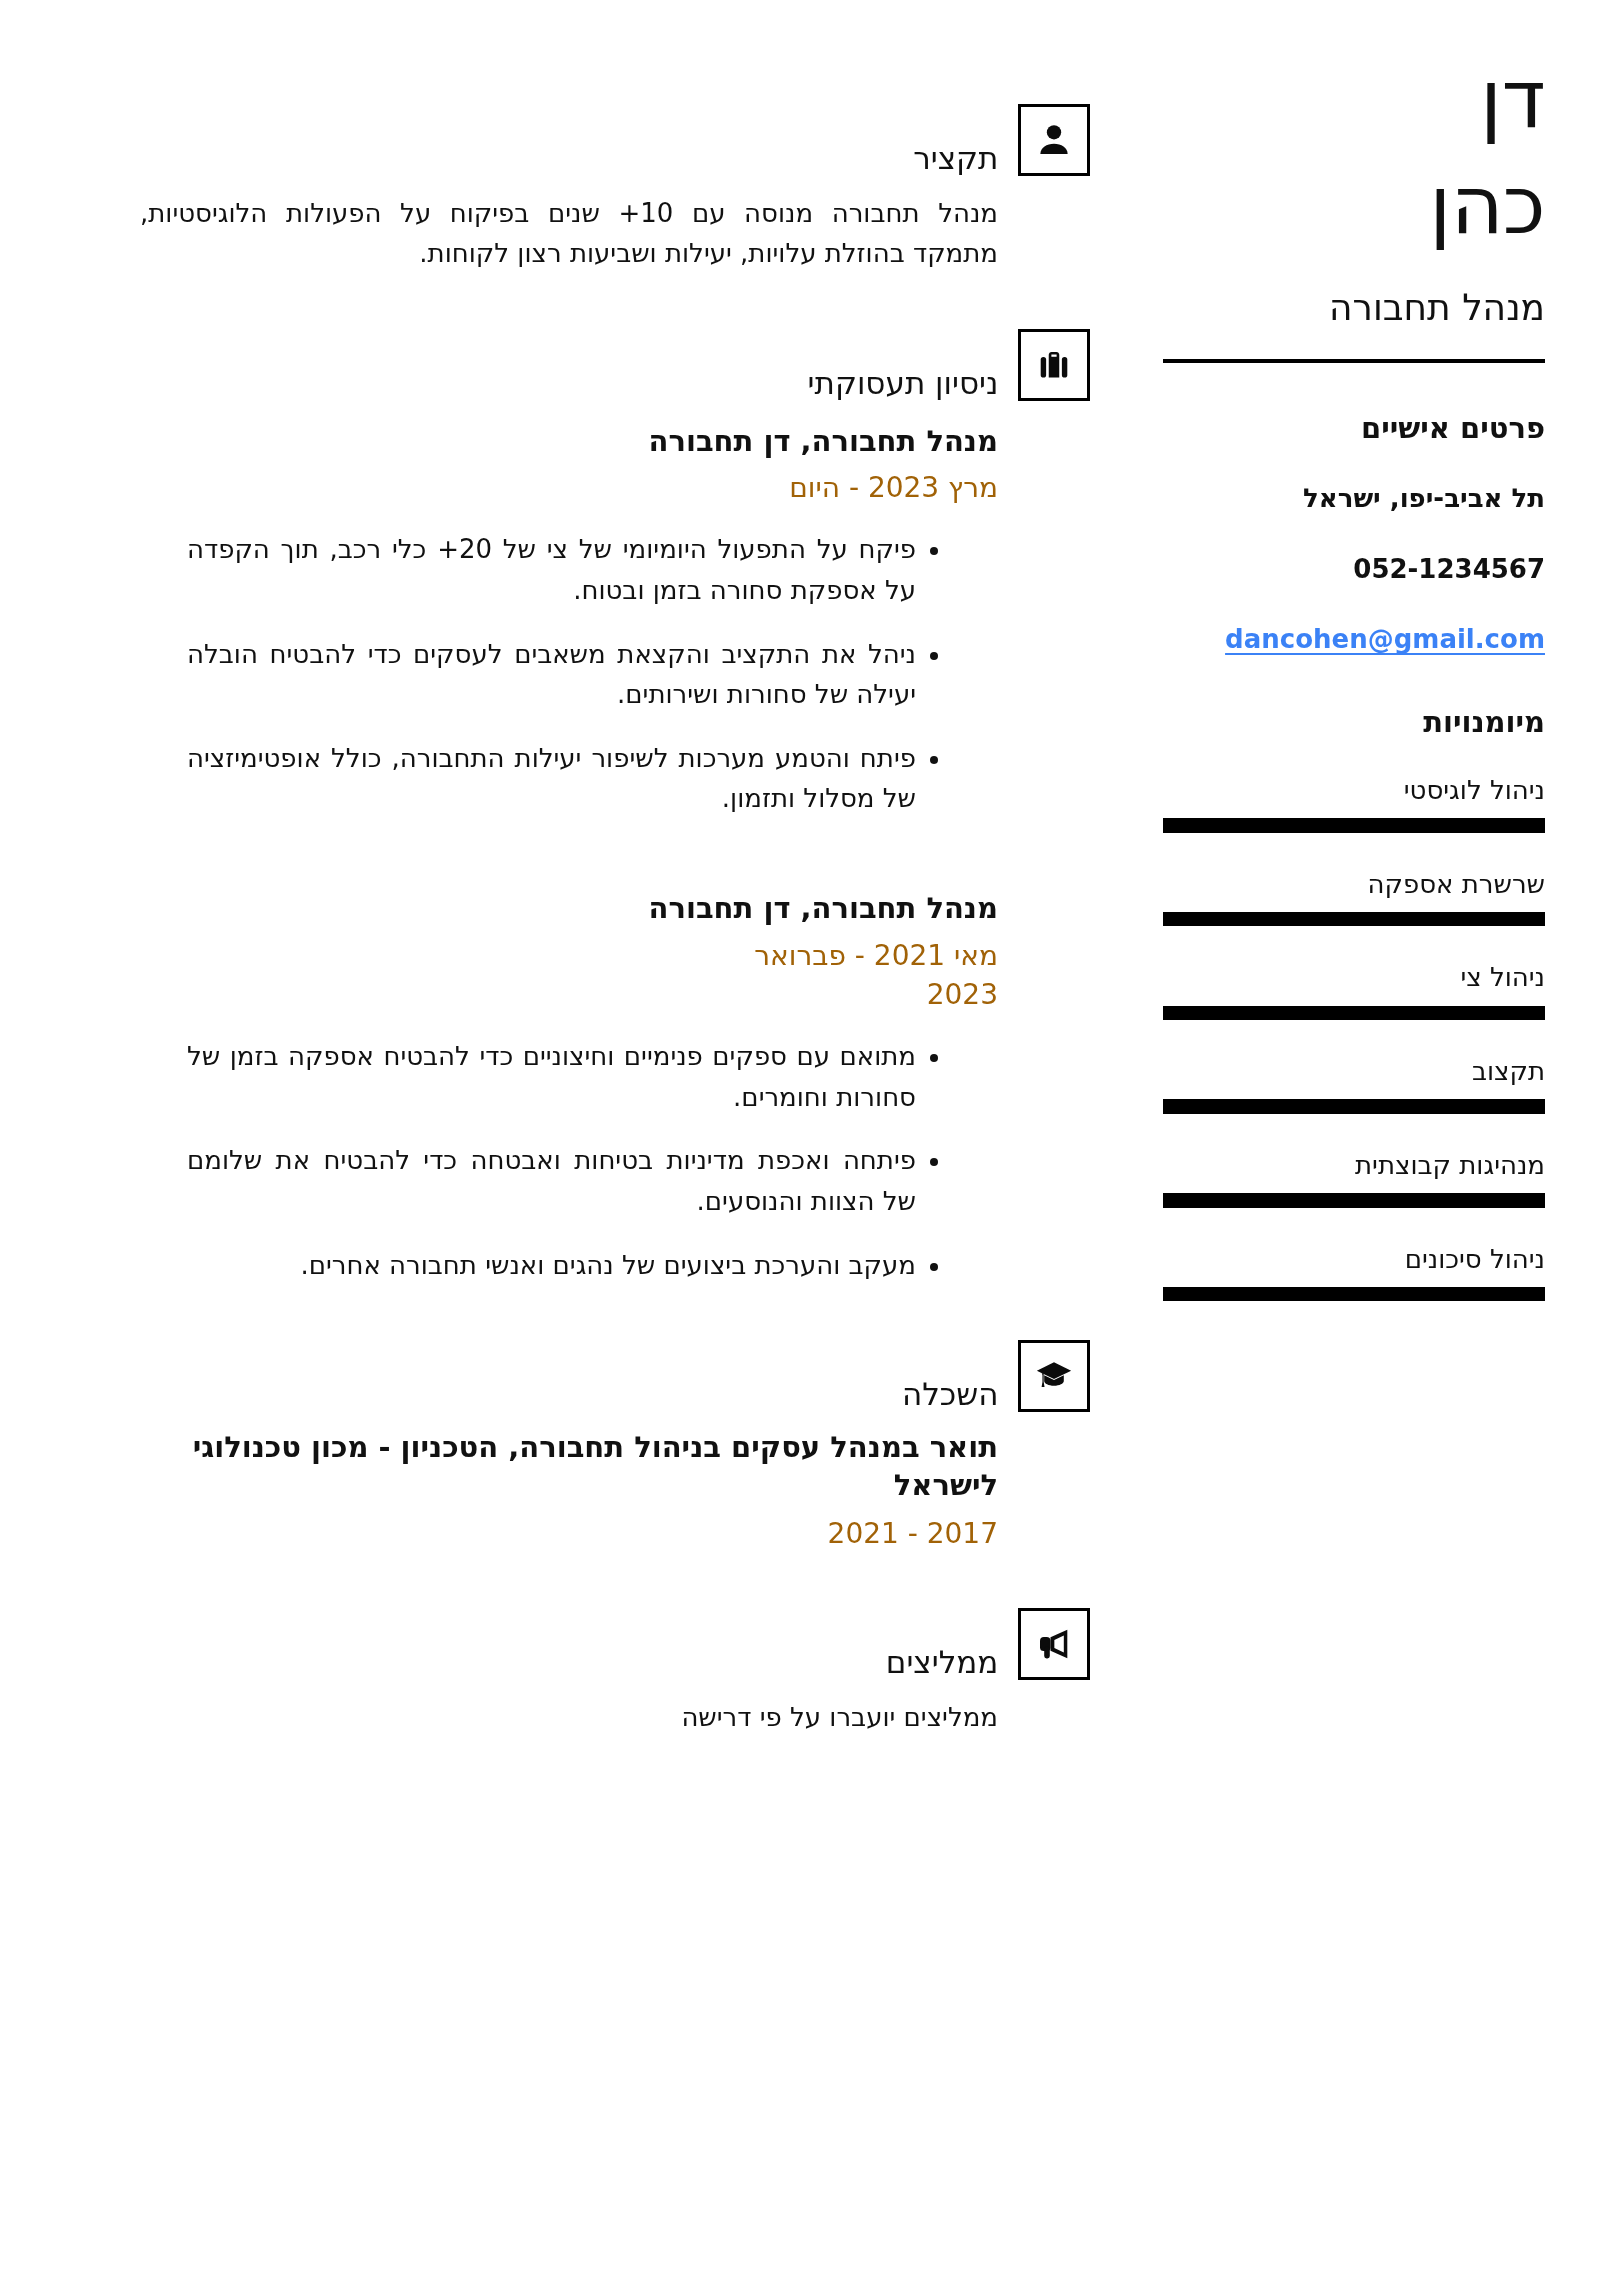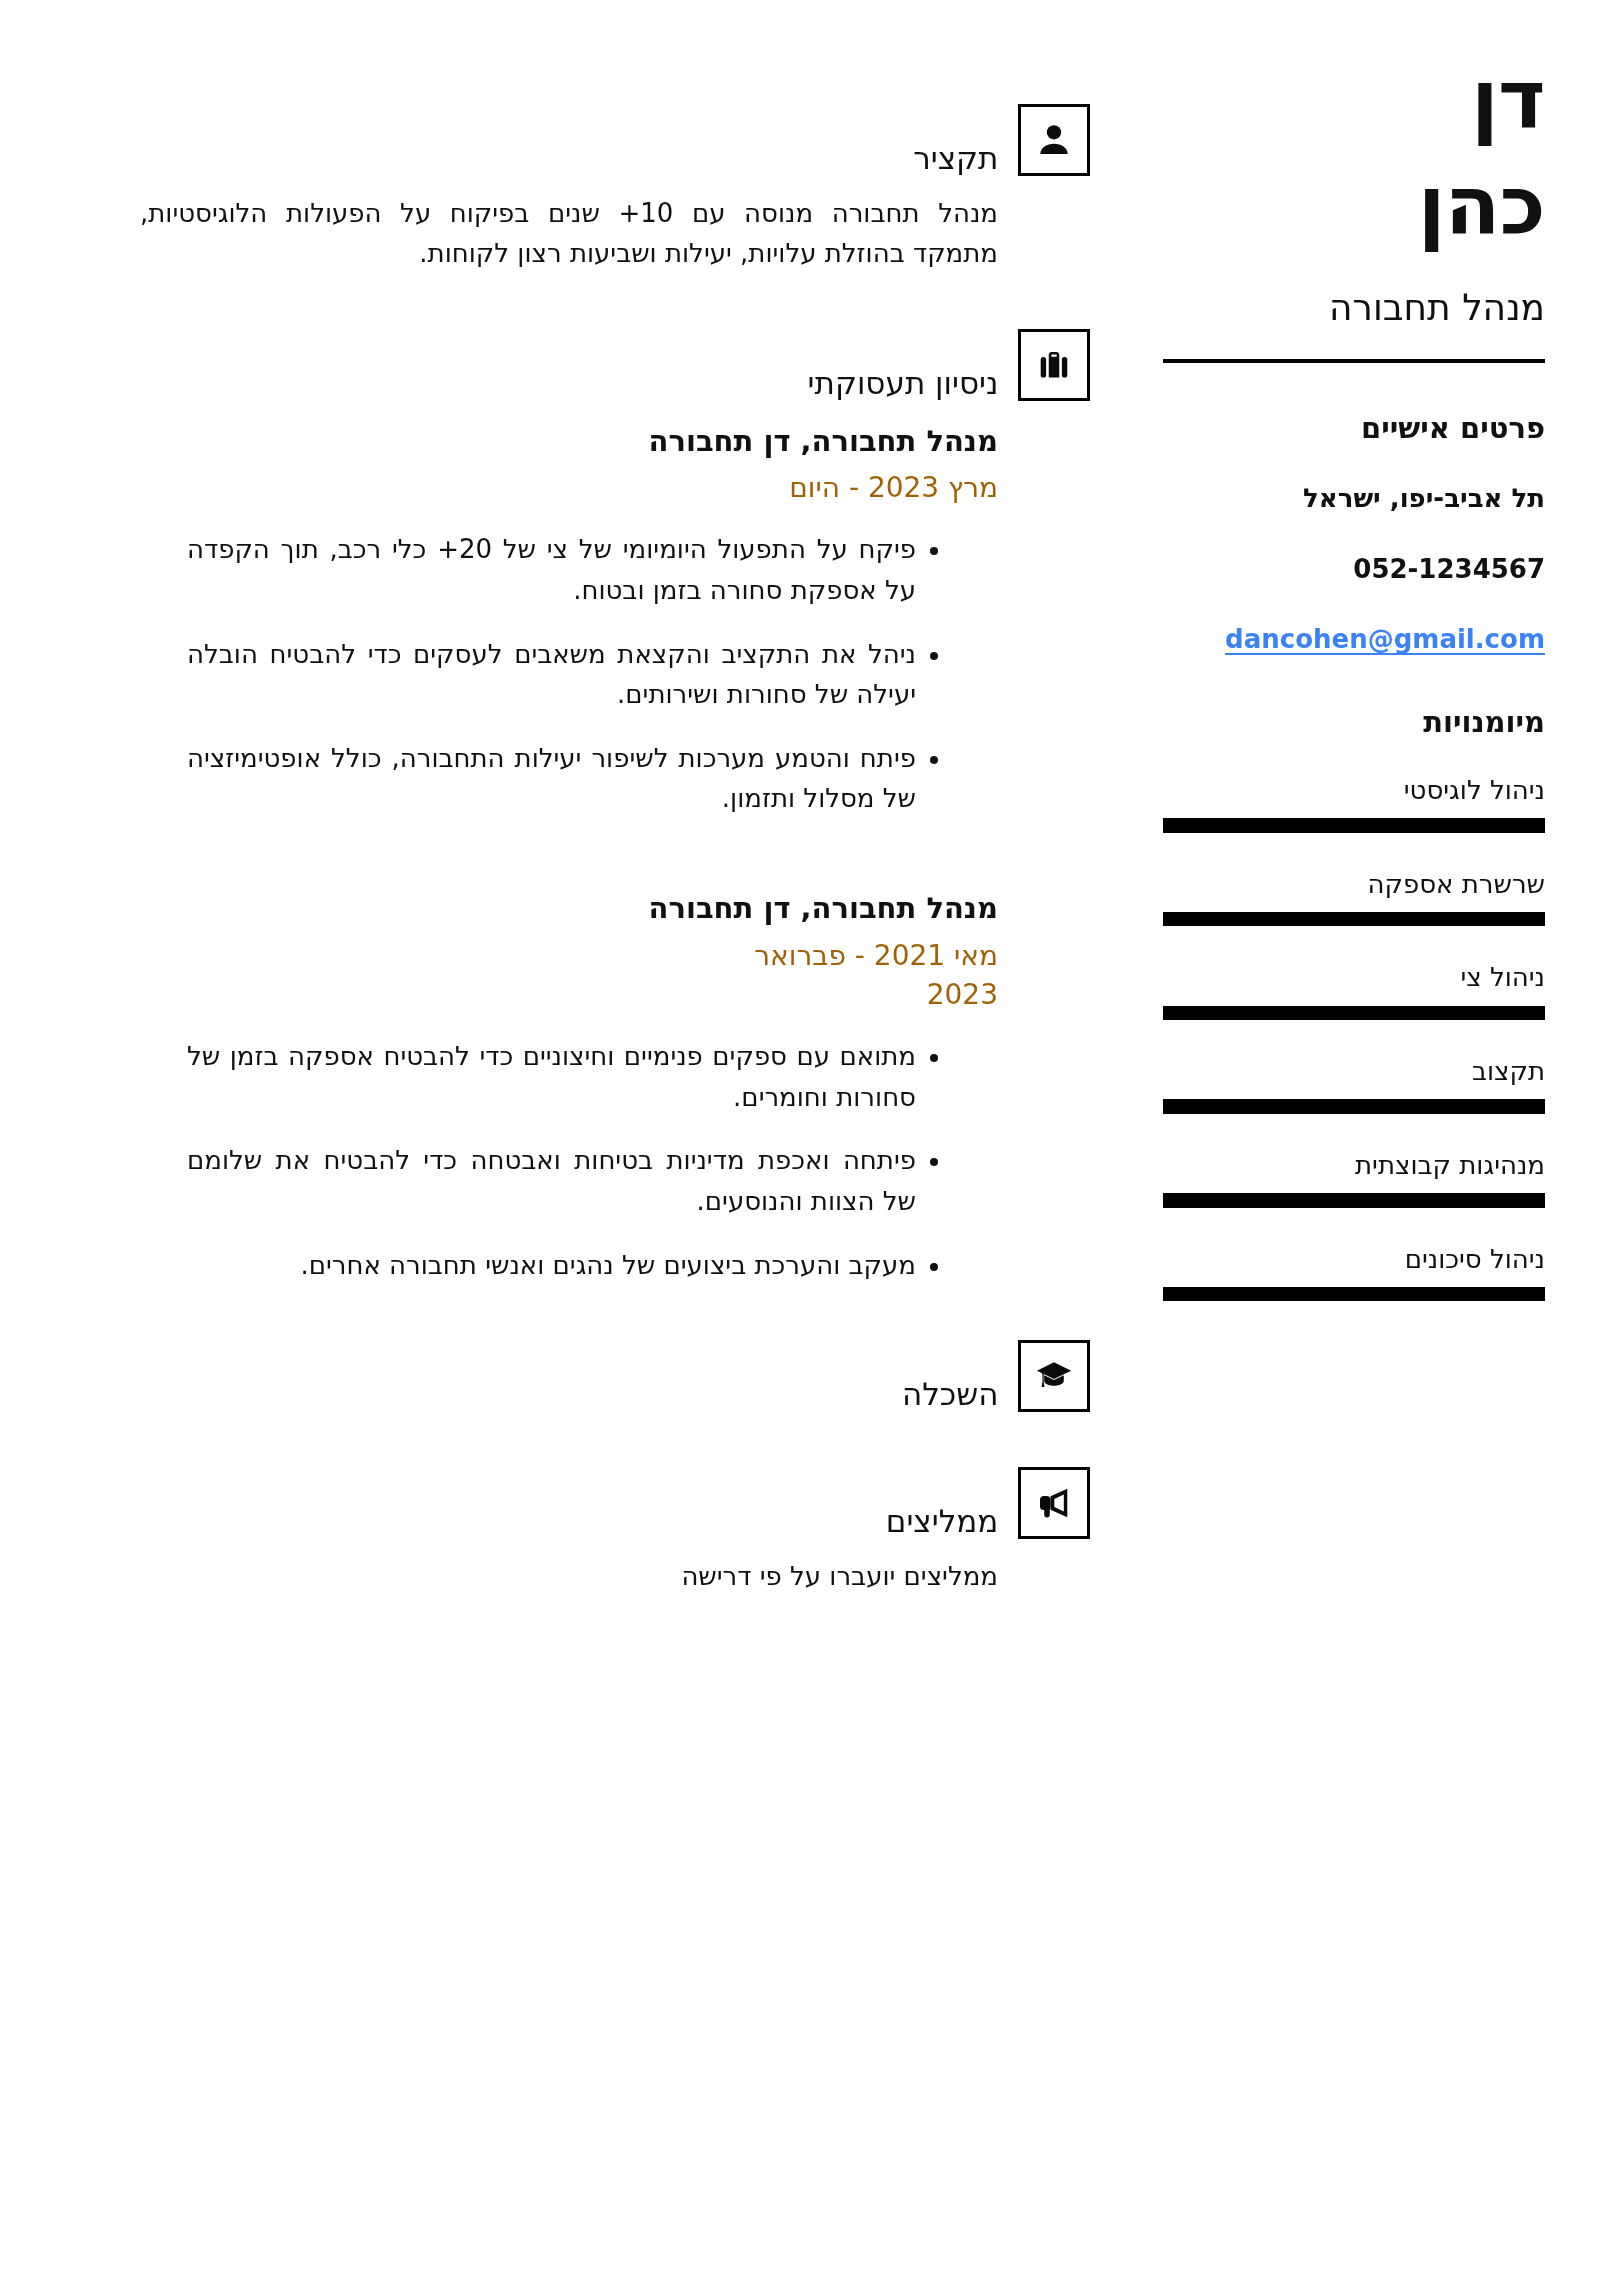--- a/index.html
+++ b/index.html
@@ -23,21 +23,21 @@
   
   .sidebar {
     flex: 0 0 382px;
     width: 382px;
     padding-top: 6.5px;
     text-align: right;
   }
   .name {
     font-size: 81px;
     line-height: 1.32;
-    font-weight: 700;
+    font-weight: 400;
     letter-spacing: -0.7px;
     color: #111;
   }
   .sidebar-title {
     font-size: 36px;
     margin-top: 27.5px;
     font-weight: 400;
   }
   .sidebar-hr {
     height: 3.9px;
@@ -241,20 +241,24 @@
       <div class="sec-head">
         <span class="icon-box">
           <svg viewBox="0 0 24 24" aria-hidden="true">
             <path d="M12 4.2L2.2 9l9.8 4.7L21.8 9z"></path>
             <path d="M6.4 11.6v3.3c0 1.5 2.5 2.7 5.6 2.7s5.6-1.2 5.6-2.7v-3.3L12 14.3z"></path>
             <path d="M5 10.4h1.1v5l.5 2.9H4.9l.5-2.9v-4z"></path>
           </svg>
         </span>
         <h2 class="sec-title">השכלה</h2>
       </div>
+      <div class="sec-body">
+        <div class="degree">תואר במנהל עסקים בניהול תחבורה, הטכניון - מכון טכנולוגי לישראל</div>
+        <div class="edu-date">2017 - 2021</div>
+      </div>
     </section>
 
     <section class="section">
       <div class="sec-head">
         <span class="icon-box">
           <svg viewBox="0 0 24 24" aria-hidden="true">
             <rect x="4" y="8" width="6" height="8" rx="2.2"></rect>
             <rect x="6.4" y="13.5" width="3.2" height="6.8" rx="1.4"></rect>
             <path d="M10 8.2L19.6 3.8v16.4L10 15.8z"></path>
             <path d="M12.2 9.7l5.4-2.5v9.6l-5.4-2.5z" fill="#ffffff"></path>

